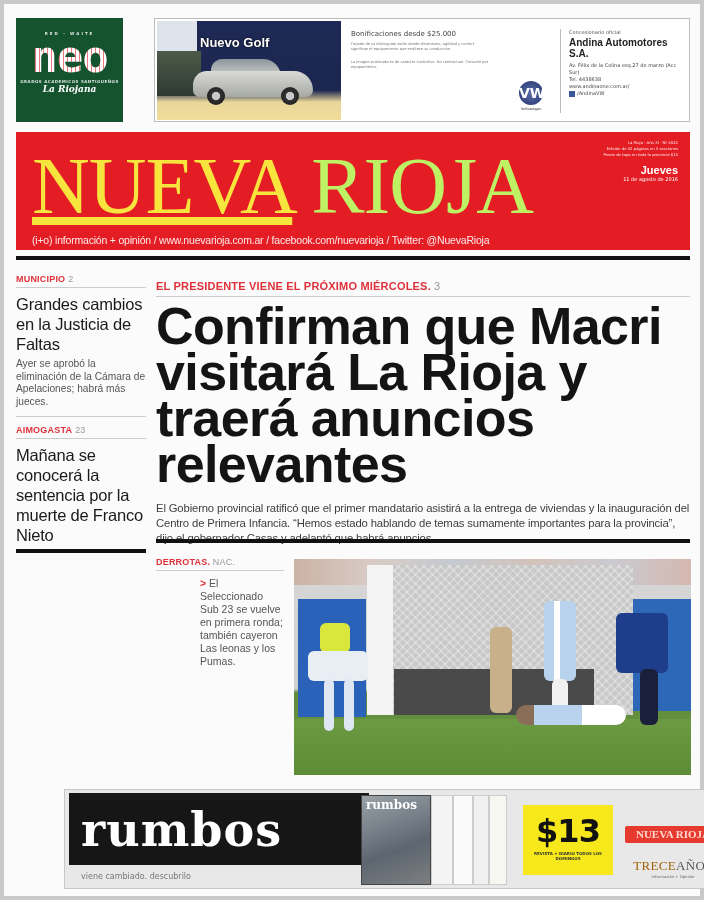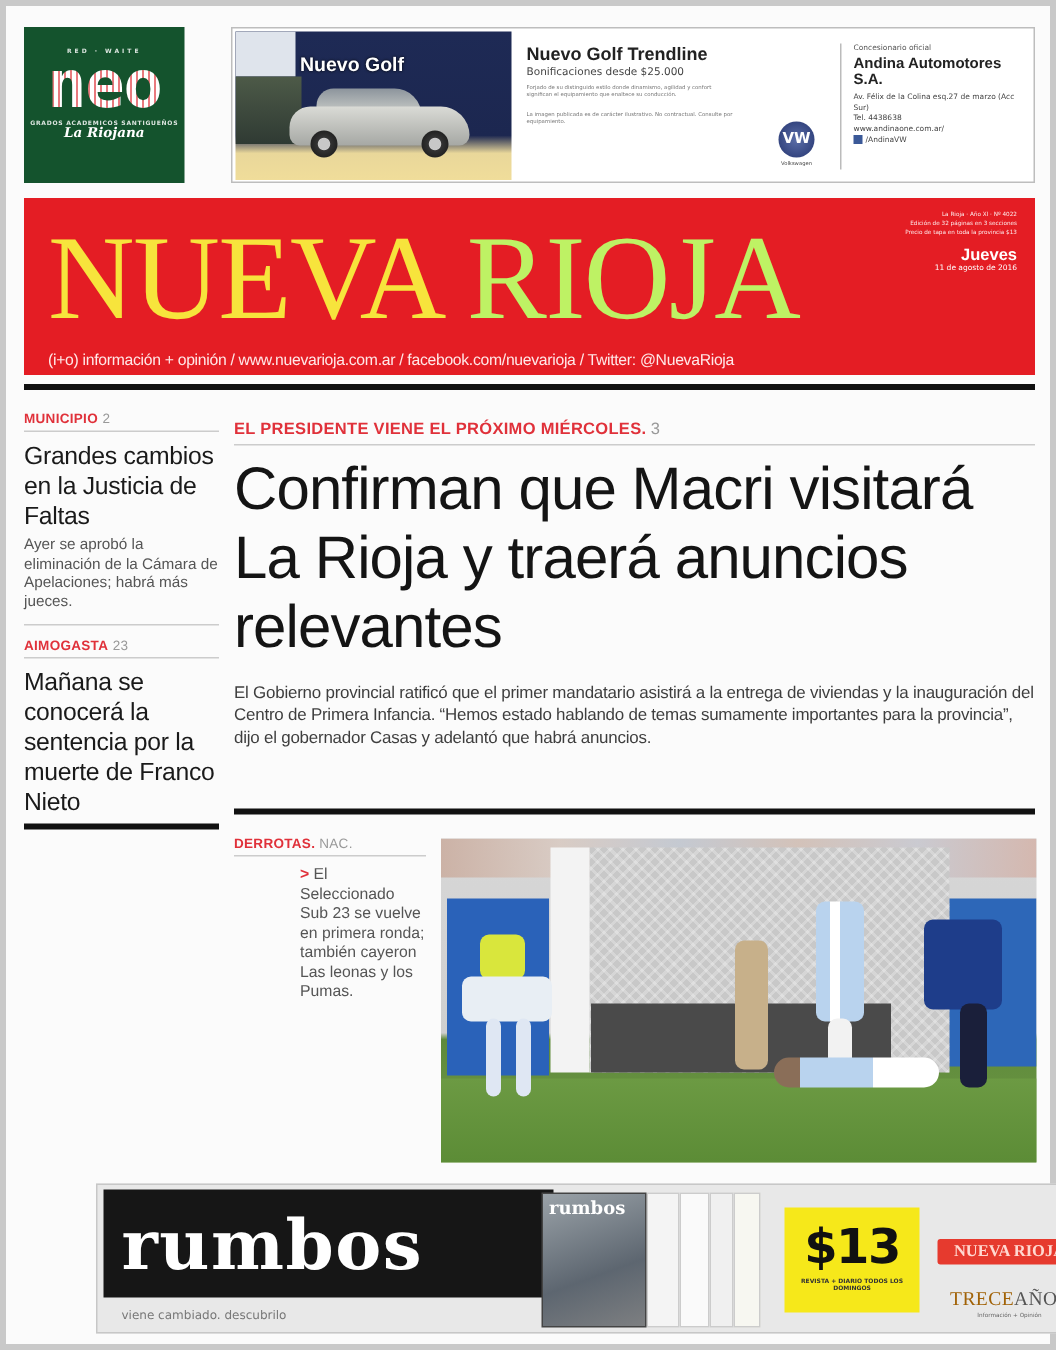--- a/index.html
+++ b/index.html
@@ -22,33 +22,33 @@
   .vwimg .bld { position: absolute; left: 0; top: 30px; width: 44px; height: 45px; background: linear-gradient(180deg,#4d5a48,#2f3a33); }
   .vwimg .title { position: absolute; left: 43px; top: 14px; color: #fff; font-weight: bold; font-size: 13px; font-family: "Liberation Sans", sans-serif; text-shadow: 0 0 2px #000; }
   .car { position: absolute; left: 36px; top: 38px; width: 120px; height: 44px; }
   .car .body { position: absolute; left: 0; top: 12px; width: 120px; height: 26px; border-radius: 16px 22px 8px 8px; background: linear-gradient(180deg,#dadbd6,#a6a8a4); }
   .car .roof { position: absolute; left: 18px; top: 0; width: 70px; height: 18px; border-radius: 14px 22px 0 0; background: linear-gradient(180deg,#8c949c,#cfd1cc); }
   .car .wheel { position: absolute; top: 28px; width: 18px; height: 18px; border-radius: 50%; background: radial-gradient(#c8c8c8 30%, #333 35%, #222 70%); }
   .vwtext { position: absolute; left: 196px; top: 10px; width: 215px; }
   .vwtext .h { font-family: "Liberation Sans", sans-serif; font-weight: bold; font-size: 12px; color: #222; }
   .vwtext .s { font-size: 7px; color: #444; margin-top: 1px; }
   .vwtext .fine { font-size: 3.6px; color: #777; line-height: 5px; margin-top: 4px; width: 140px; }
-  .vwlogo { position: absolute; left: 364px; top: 62px; width: 24px; height: 24px; border-radius: 50%; background: radial-gradient(#5b6ea8, #24346f); color: #fff; font-size: 10px; font-weight: bold; text-align: center; line-height: 24px; }
+  .vwlogo { position: absolute; left: 364px; top: 62px; width: 24px; height: 24px; border-radius: 50%; background: radial-gradient(#5b6ea8, #24346f); color: #fff; font-size: 14px; font-weight: bold; text-align: center; line-height: 24px; }
   .vwlogo-cap { position: absolute; left: 358px; top: 88px; font-size: 3.5px; color: #444; width: 36px; text-align: center; }
   .vwsep { position: absolute; left: 405px; top: 10px; width: 1px; height: 84px; background: #bbb; }
   .dealer { position: absolute; left: 414px; top: 10px; width: 116px; }
   .dealer .k { font-size: 5px; color: #555; }
   .dealer .n { font-family: "Liberation Sans", sans-serif; font-weight: bold; font-size: 10px; line-height: 11px; color: #222; margin-top: 2px; }
   .dealer .a { font-size: 5px; color: #444; line-height: 7px; margin-top: 3px; }
   .fb { display: inline-block; width: 6px; height: 6px; background: #3b5998; vertical-align: middle; margin-right: 2px; }
 
   
   .mast { position: absolute; left: 12px; top: 128px; width: 674px; height: 118px; background: #e41d24; }
   .mast .title { position: absolute; left: 16px; top: 14px; font-family: "Liberation Serif", "DejaVu Serif", serif; font-size: 80px; line-height: 80px; letter-spacing: -1px; }
-  .mast .t1 { color: #f7e43c; }
+  .mast .t1 { color: #f7e43c; text-decoration: underline; }
   .mast .t2 { color: #bef264; }
   .mast .meta { position: absolute; right: 12px; top: 8px; text-align: right; color: #fff; }
   .mast .meta .small { font-size: 3.8px; line-height: 6px; opacity: .9; }
   .mast .meta .day { font-family: "Liberation Sans", sans-serif; font-weight: bold; font-size: 11px; margin-top: 6px; }
   .mast .meta .date { font-size: 5px; }
   .mast .tag { position: absolute; left: 16px; bottom: 4px; color: #ffe8e8; font-family: "Liberation Sans", sans-serif; font-size: 10.5px; letter-spacing: -.2px; }
   .rule-thick { position: absolute; height: 4px; background: #111; }
 
   
   .col-left { position: absolute; left: 12px; top: 270px; width: 130px; }
@@ -56,21 +56,21 @@
   .kicker .pg { color: #999; font-weight: normal; margin-left: 3px; }
   .hr { height: 1px; background: #ccc; margin-top: 3px; }
   .lhead { font-family: "Liberation Sans", sans-serif; font-size: 16.5px; line-height: 20px; color: #1a1a1a; margin-top: 6px; letter-spacing: -.2px; }
   .lbody { font-family: "Liberation Sans", sans-serif; font-size: 10.2px; line-height: 12.6px; color: #555; margin-top: 4px; }
   .lstory { margin-bottom: 8px; }
 
   
   .lead { position: absolute; left: 152px; top: 276px; width: 534px; }
   .lead .kicker { font-size: 11px; }
   .lead .hr { margin-top: 4px; }
-  .lead h1 { font-family: "Liberation Sans", sans-serif; font-weight: normal; font-size: 40px; line-height: 46px; letter-spacing: -.6px; margin-top: 6px; color: #141414; }
+  .lead h1 { font-family: "Liberation Sans", sans-serif; font-weight: bold; font-size: 52px; line-height: 46px; letter-spacing: -.6px; margin-top: 6px; color: #141414; }
   .lead .deck { font-family: "Liberation Sans", sans-serif; font-size: 11.3px; line-height: 15px; color: #3e3e3e; margin-top: 14px; letter-spacing: -.15px; }
 
   
   .second { position: absolute; left: 152px; top: 553px; width: 128px; }
   .second .kicker .nac { color: #999; font-weight: normal; }
   .second .h { font-family: "Liberation Sans", sans-serif; font-weight: bold; font-size: 19.5px; line-height: 24px; margin-top: 6px; letter-spacing: -.3px; color: #1b1b1b; }
   .second .b { font-family: "Liberation Sans", sans-serif; font-size: 10.5px; line-height: 13px; color: #555; margin-top: 6px; margin-left: 44px; }
   .second .b .arrow { color: #e0313a; font-weight: bold; }
 
   .photo { position: absolute; left: 290px; top: 555px; width: 397px; height: 216px; overflow: hidden;
@@ -124,21 +124,20 @@
       <div class="bld"></div>
       <div class="title">Nuevo Golf</div>
       <div class="car">
         <div class="roof"></div>
           <div class="body"></div>
         <div class="wheel" style="left:14px"></div>
           <div class="wheel" style="left:88px"></div>
       </div>
     </div>
     <div class="vwtext">
-      <div class="h">Nuevo Golf Trendline</div>
       <div class="s">Bonificaciones desde $25.000</div>
       <div class="fine">Forjado de su distinguido estilo donde dinamismo, agilidad y confort significan el equipamiento que enaltece su conducción.</div>
       <div class="fine" style="margin-top:8px">La imagen publicada es de carácter ilustrativo. No contractual. Consulte por equipamiento.</div>
     </div>
     <div class="vwlogo">VW</div>
     <div class="vwlogo-cap">Volkswagen</div>
     <div class="vwsep"></div>
     <div class="dealer">
       <div class="k">Concesionario oficial</div>
       <div class="n">Andina Automotores S.A.</div>

